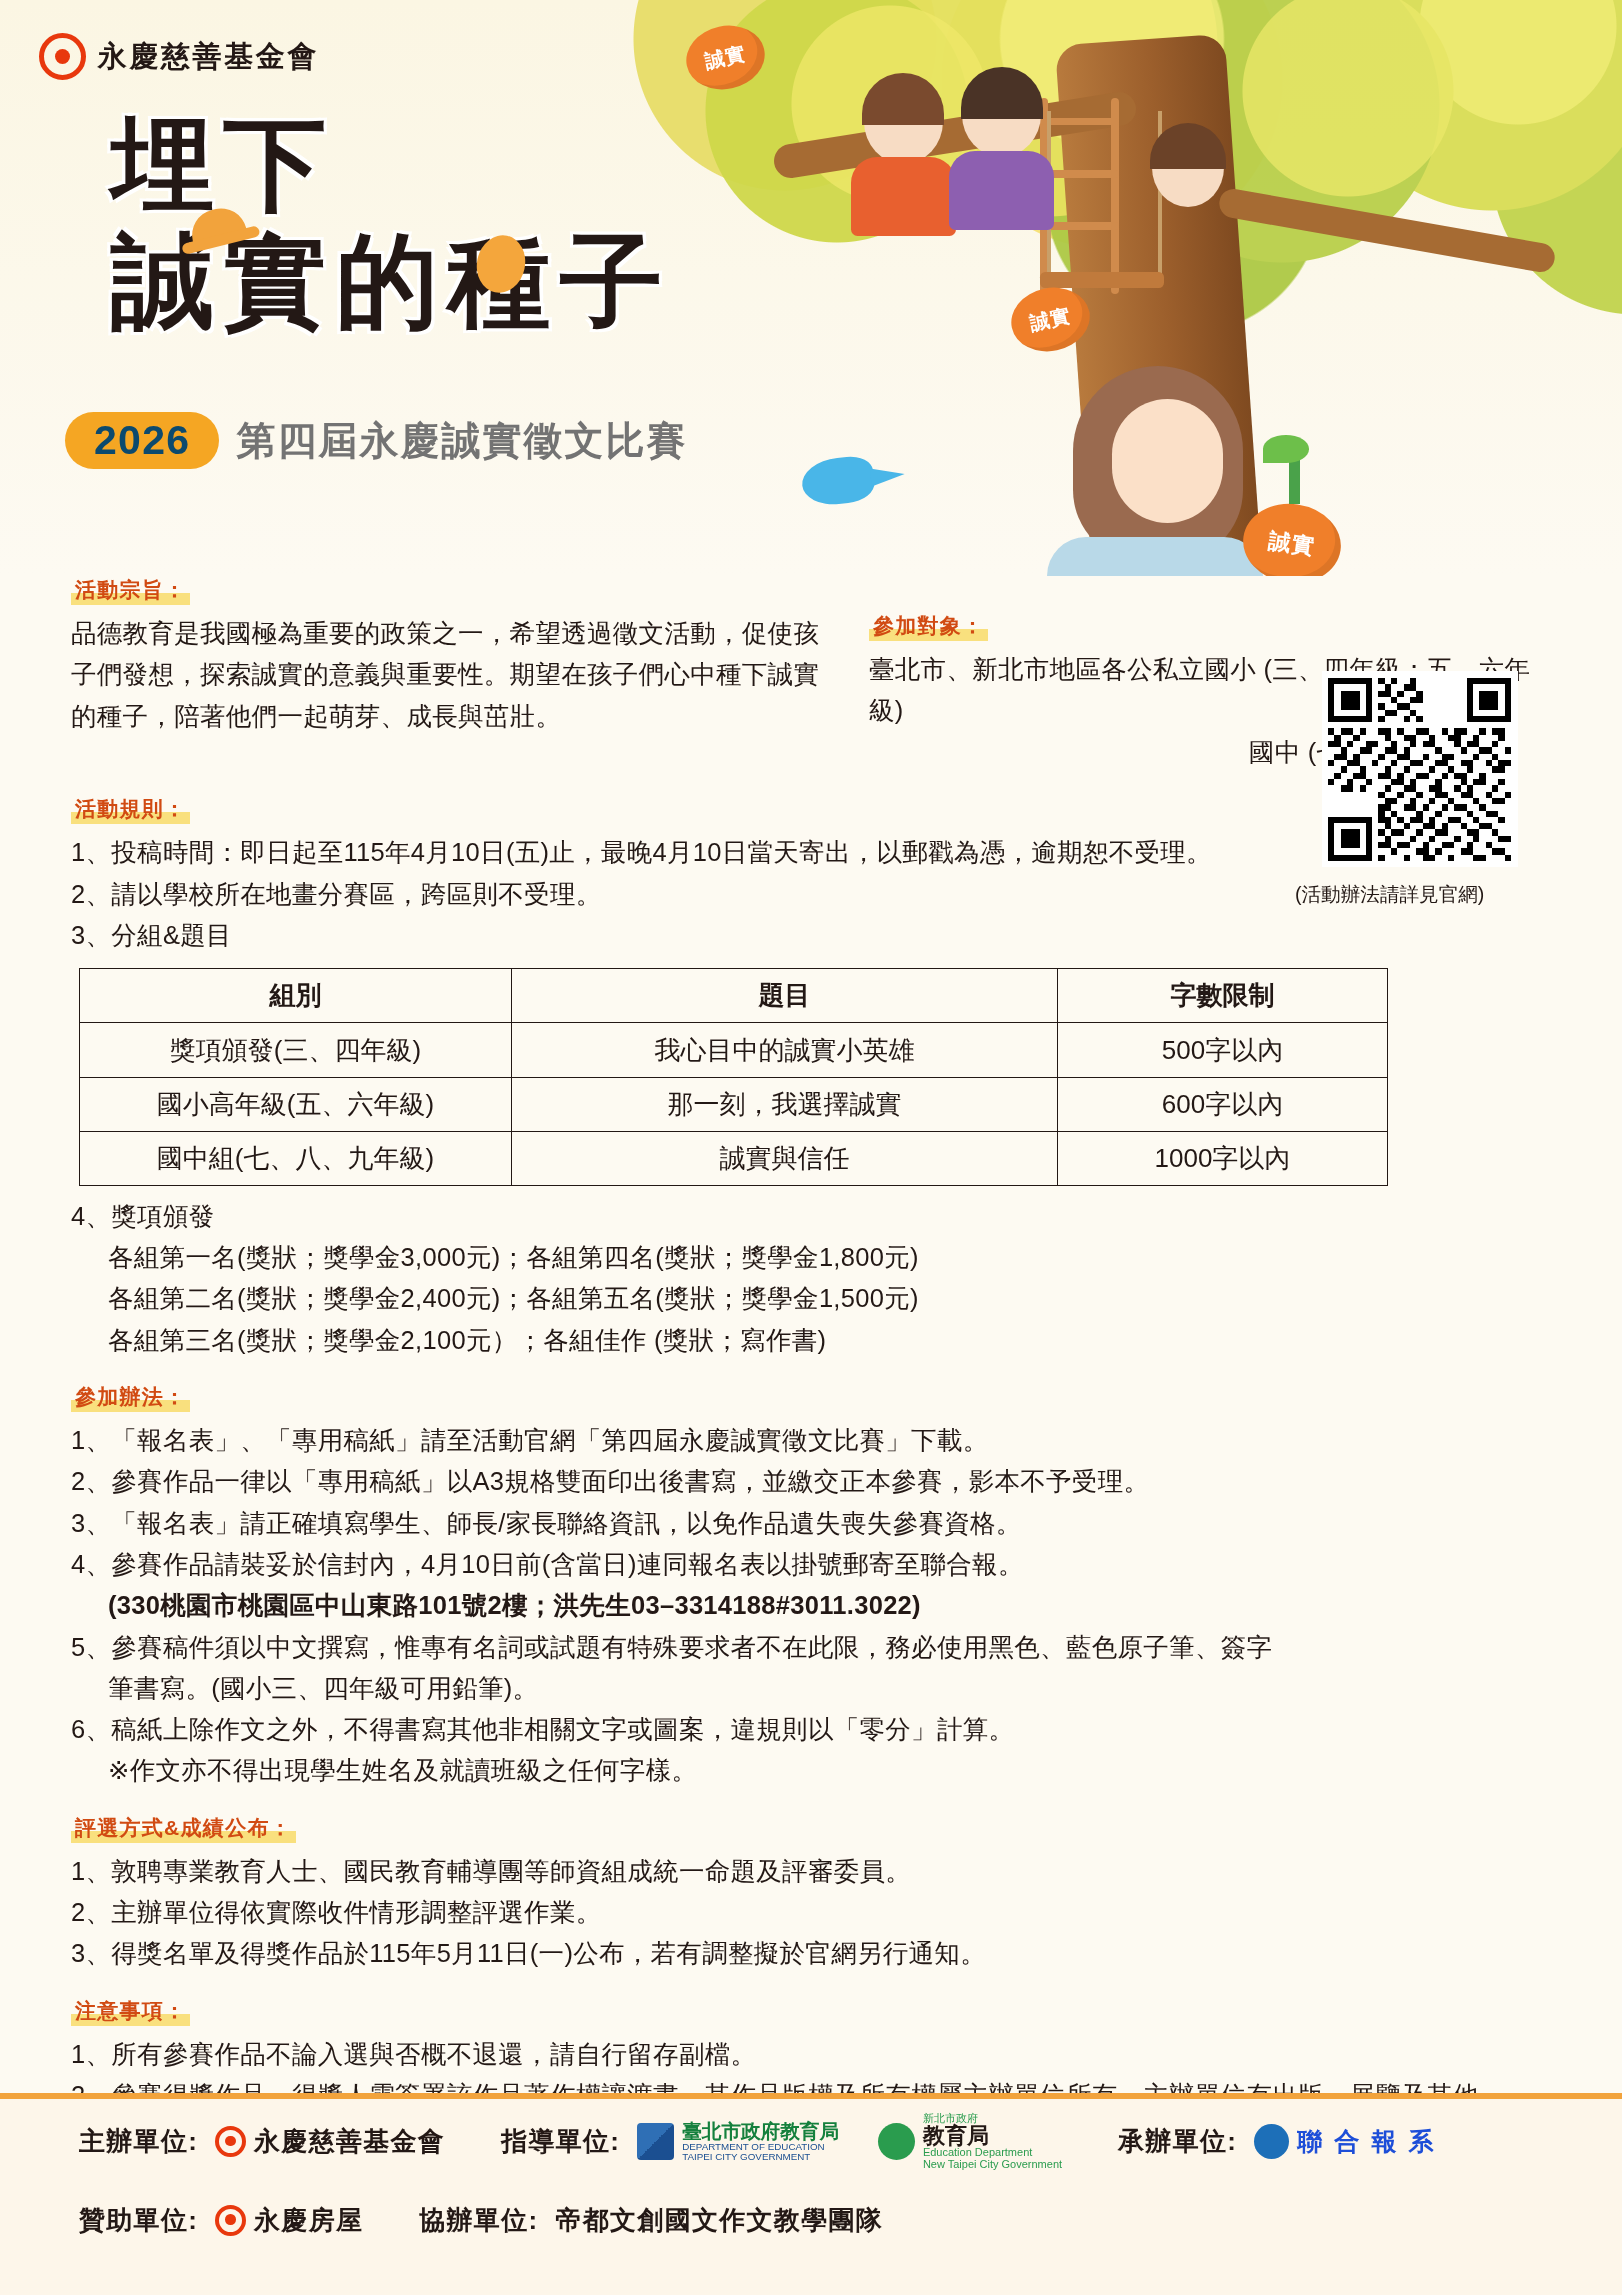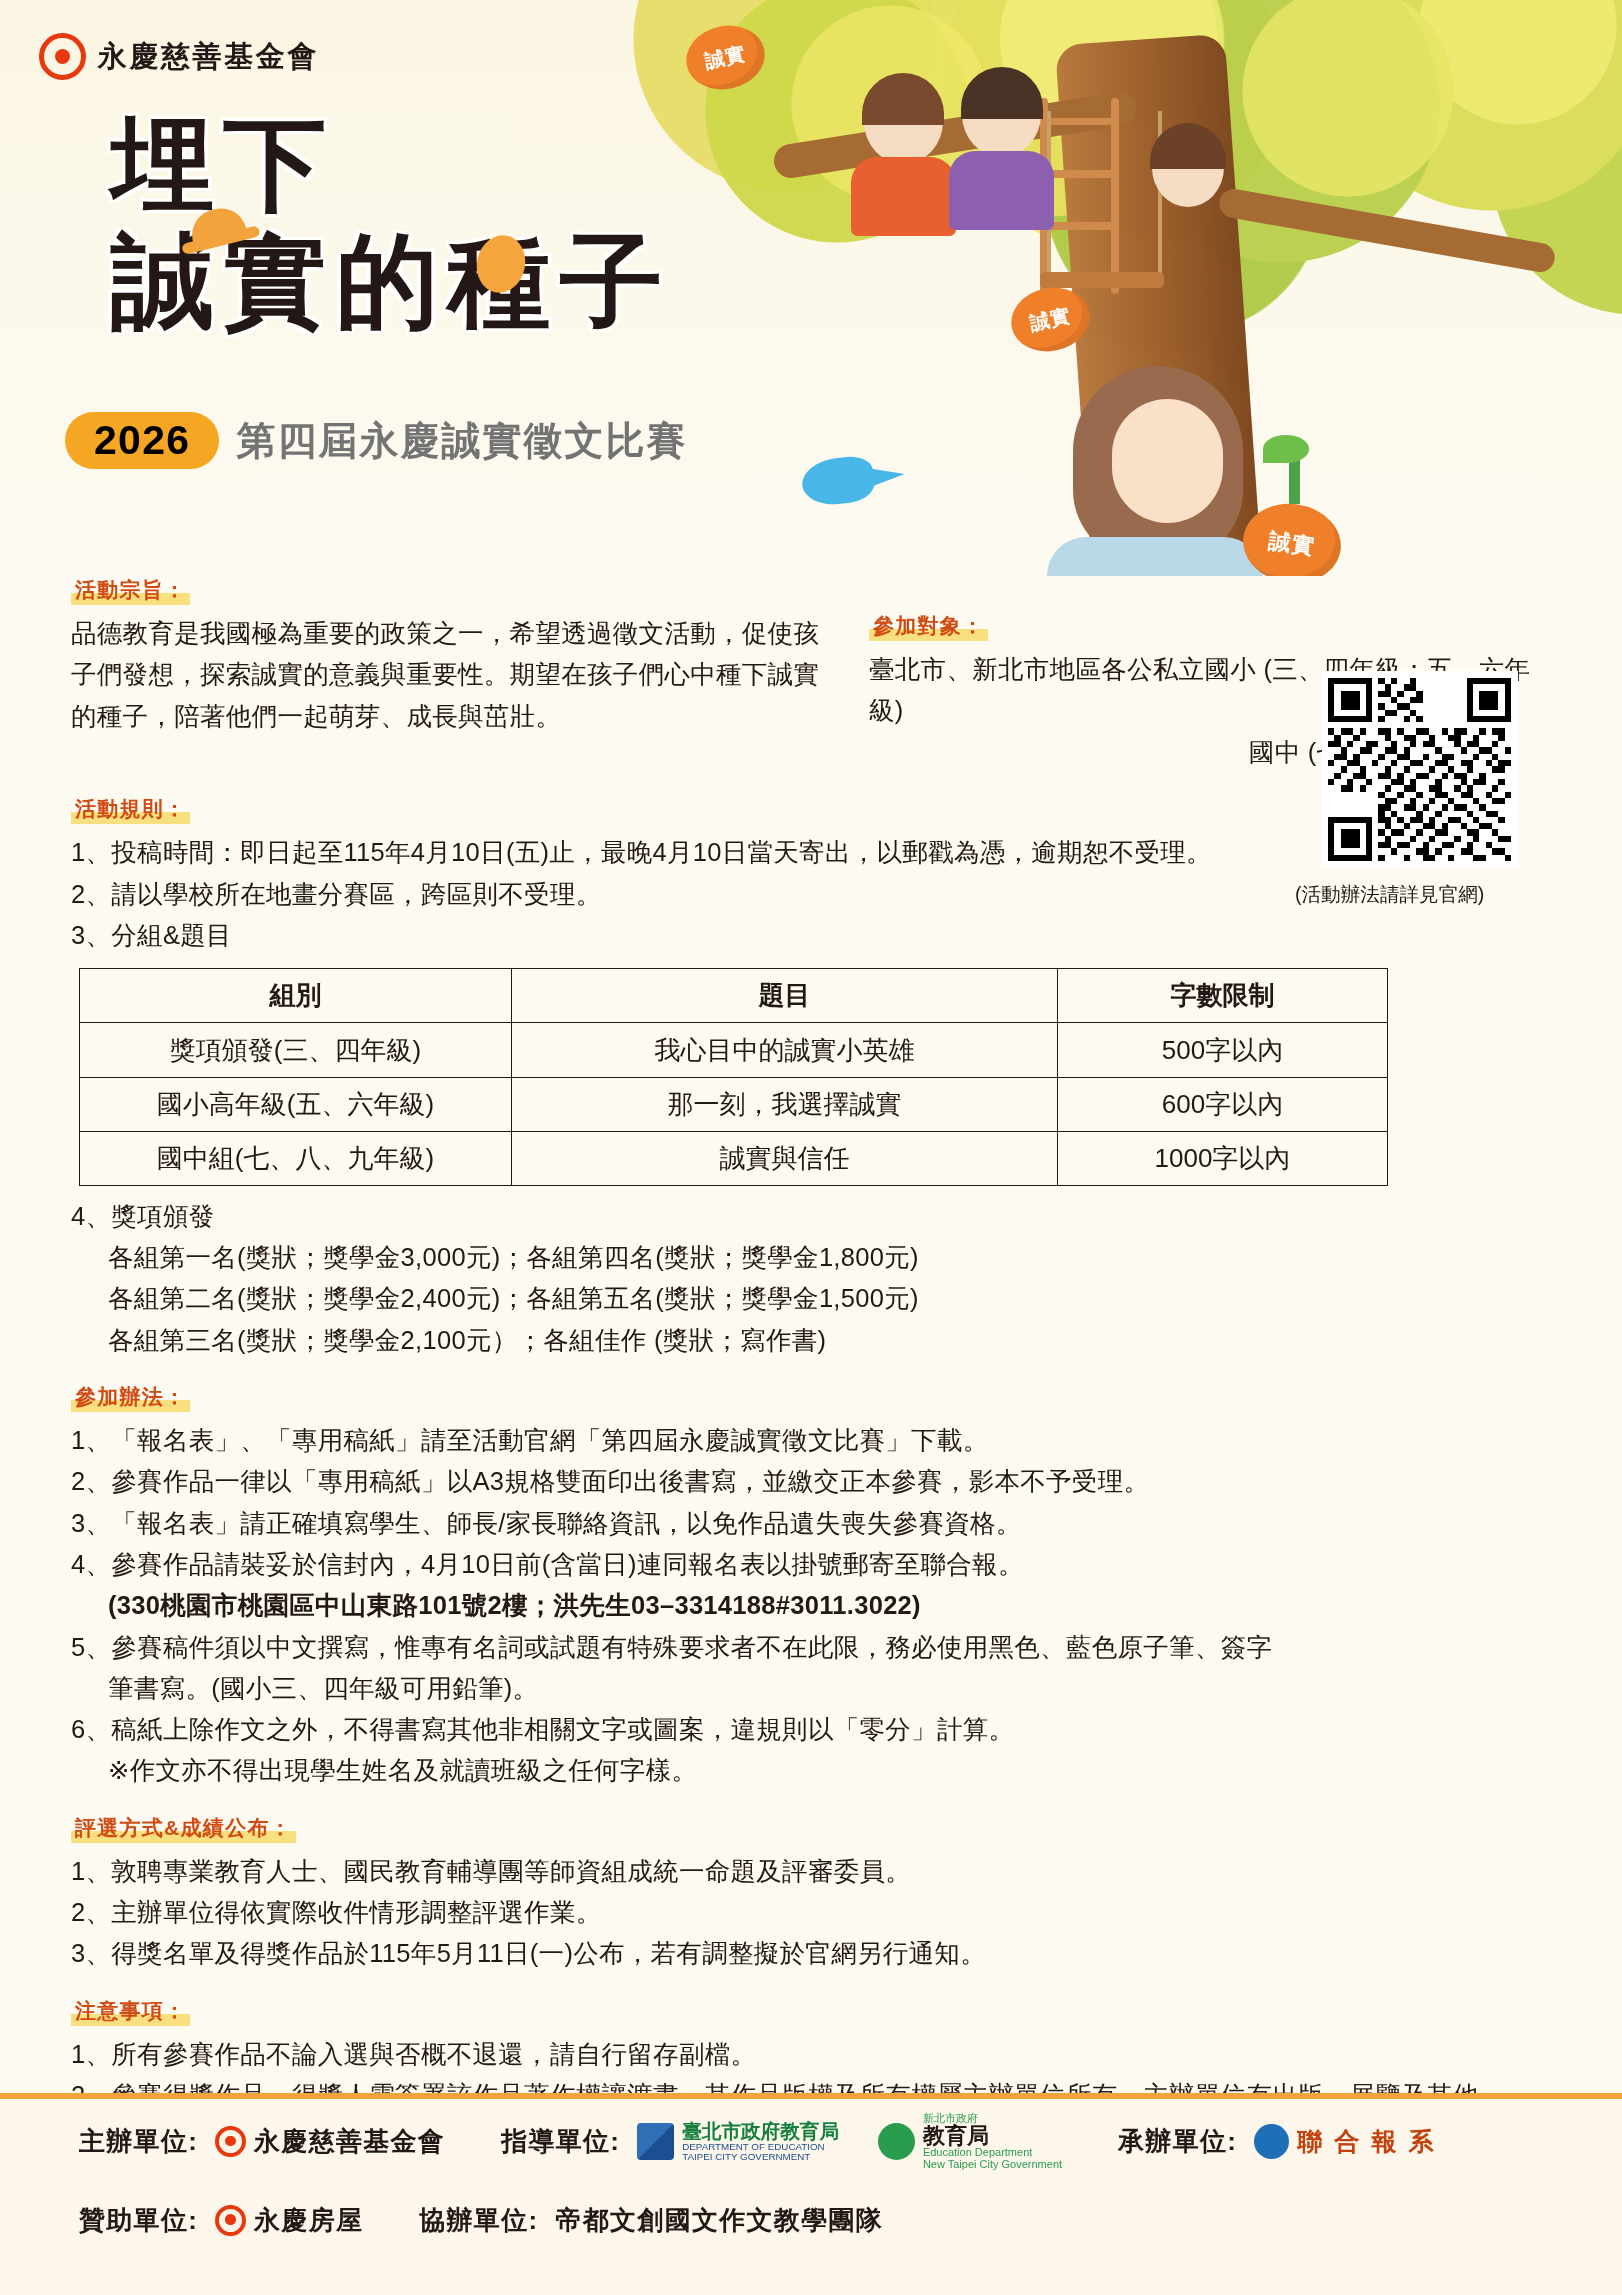--- a/index.html
+++ b/index.html
@@ -87,21 +87,21 @@
   
   .title-block{position:absolute;left:111px;top:111px;}
   .title-l1{font-size:103px;font-weight:bold;letter-spacing:9.2px;color:#231815;line-height:1.05;
             text-shadow:3.3px 3.3px 0 #fff,-3.3px 3.3px 0 #fff,3.3px -3.3px 0 #fff,-3.3px -3.3px 0 #fff;}
   .title-l2{font-size:103px;font-weight:bold;letter-spacing:9.2px;color:#231815;line-height:1.12;margin-top:5.2px;
             text-shadow:3.3px 3.3px 0 #fff,-3.3px 3.3px 0 #fff,3.3px -3.3px 0 #fff,-3.3px -3.3px 0 #fff;}
   .hat{position:absolute;left:79px;top:-15.7px;width:55px;height:35px;background:#f2a33c;border-radius:26px 26px 5.2px 5.2px;transform:rotate(-14deg);}
   .hat:after{content:"";position:absolute;left:-11.8px;top:26px;width:79px;height:10.5px;background:#f2a33c;border-radius:6.5px;}
   .seedball{position:absolute;left:366px;top:10.5px;width:48px;height:58px;background:#f4a63c;border-radius:50% 50% 50% 50%;transform:rotate(12deg);}
   .subtitle-row{position:absolute;left:65px;top:412px;display:flex;align-items:center;gap:17px;}
-  .year-pill{background:#f5a623;color:#000000;font-size:41px;font-weight:bold;padding:5.2px 29px;border-radius:31px;letter-spacing:1.3px;text-align:center;}
+  .year-pill{background:#f5a623;color:#0c4a6e;font-size:41px;font-weight:bold;padding:5.2px 29px;border-radius:31px;letter-spacing:1.3px;text-align:center;}
   .subtitle-text{font-size:39px;font-weight:bold;letter-spacing:2px;color:#737373;}
 
   
   .content{position:absolute;left:0;top:576px;width:1623px;}
   .sec{padding:0 71px;}
   .sec-title{
     display:inline-block;font-size:21px;font-weight:bold;color:#d14a12;
     background:linear-gradient(180deg,rgba(255,255,255,0) 58%,#f9e07e 58%,#f9e07e 100%);
     padding:0 3.9px 1.3px 3.9px;margin:0 0 7.9px 0;letter-spacing:1.3px;
   }
@@ -134,21 +134,21 @@
   .f-tp{width:37px;height:37px;background:linear-gradient(135deg,#2f6fb5 0 50%,#1b4f91 50% 100%);border-radius:3.9px;}
   .f-tp-text{line-height:1.05;}
   .f-tp-text b{font-size:19.6px;display:block;color:#15803d;}
   .f-tp-text i{font-size:9.8px;font-style:normal;display:block;color:#1b4f91;}
   .f-ntp{width:37px;height:37px;background:#2a9c4e;border-radius:50%;}
   .f-ntp-text{line-height:1.05;}
   .f-ntp-text b{font-size:22px;display:block;color:#231815;}
   .f-ntp-text i{font-size:11px;font-style:normal;display:block;color:#2a9c4e;}
   .f-udn{display:flex;align-items:center;gap:7.9px;}
   .f-udn-mark{width:35px;height:35px;border-radius:50%;background:#1d6fb8;}
-  .f-udn-text{font-size:25px;font-weight:bold;letter-spacing:2.6px;color:#c2410c;}
+  .f-udn-text{font-size:25px;font-weight:bold;letter-spacing:2.6px;color:#1d4ed8;}
 </style>
 </head>
 <body>
 
 <div class="hero">
   <div class="canopy"></div>
   <div class="canopy2"></div>
   <div class="trunk"></div>
   <div class="branch"></div>
   <div class="branch2"></div>

